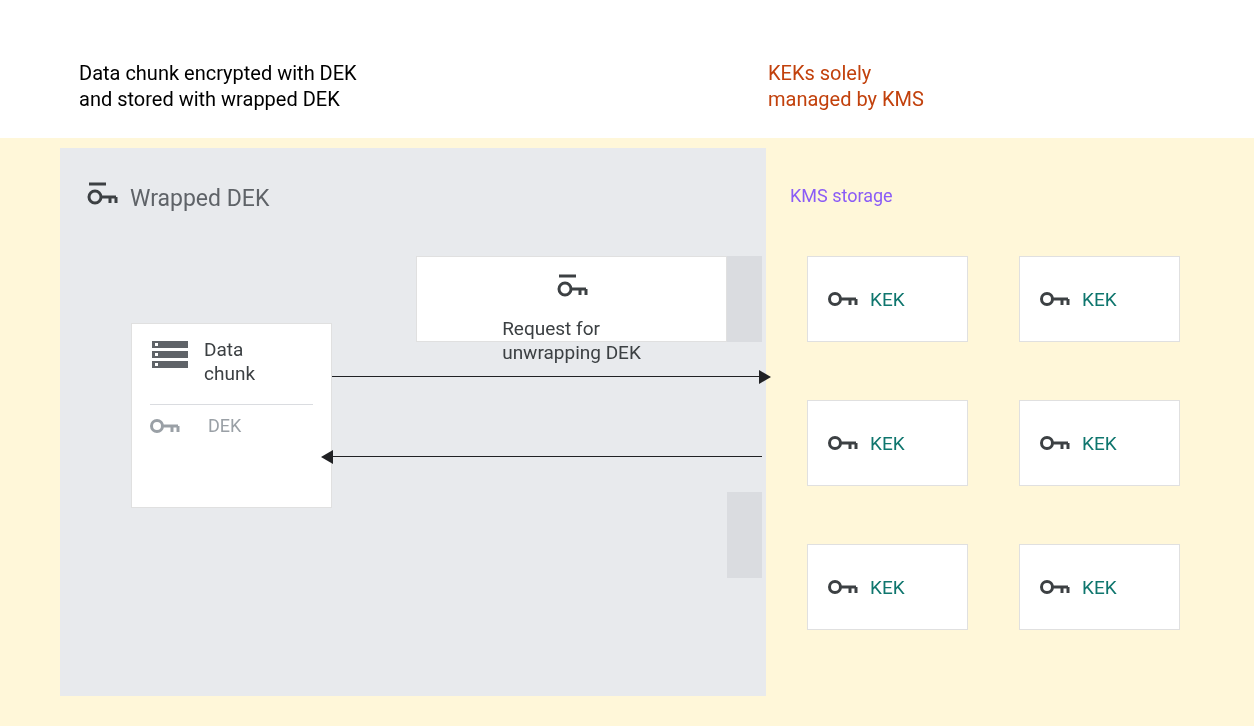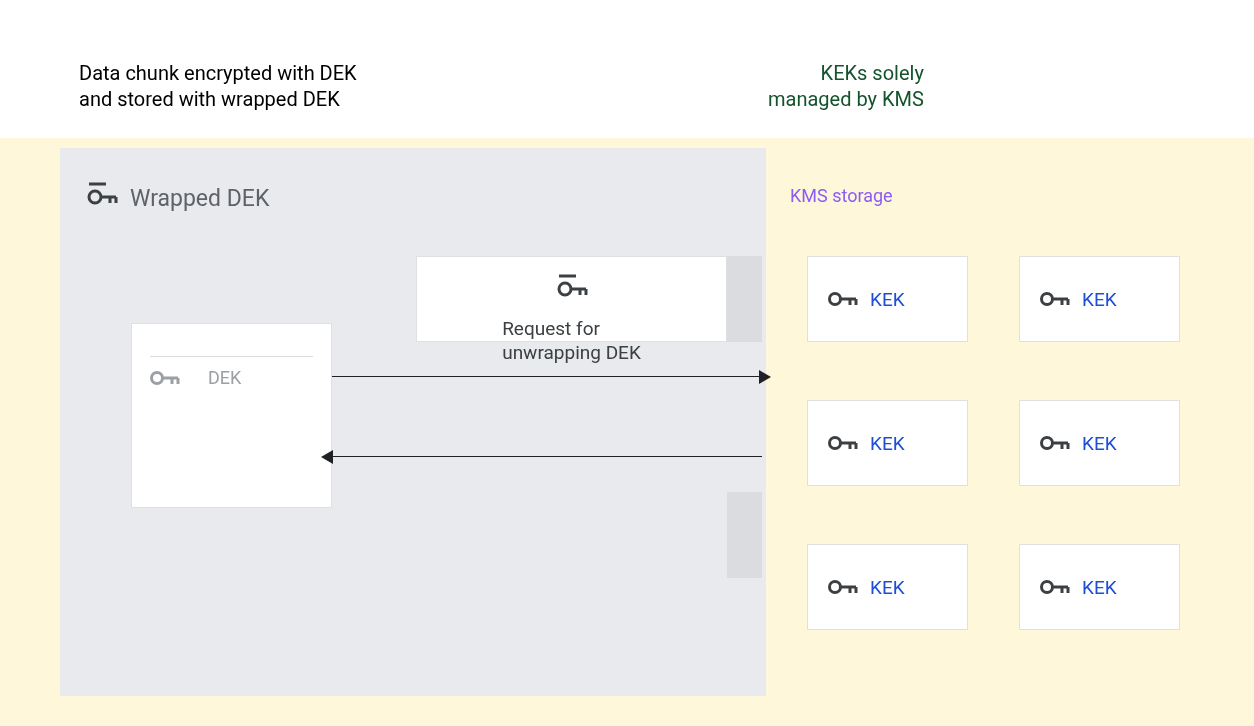--- a/index.html
+++ b/index.html
@@ -8,21 +8,21 @@
     font-family: Roboto, "Helvetica Neue", Arial, sans-serif;
     background: #fff;
   }
   .canvas {
     position: relative;
     width: 1254px; height: 726px;
     background: #fff;
   }
   
   .heading-left  { position:absolute; left:79px;  top:60px; font-size:20px; line-height:26px; color:#000000; }
-  .heading-right { position:absolute; left:768px; top:60px; font-size:20px; line-height:26px; color:#14532d;text-align:right; }
+  .heading-right { position:absolute; left:768px; top:60px; font-size:20px; line-height:26px; color:#c2410c; }
   
   .bg-beige {
     position:absolute; left:0; top:138px; width:1254px; height:588px;
     background:#fff7d9;
   }
   .bg-purple {
     position:absolute; left:60px; top:148px; width:706px; height:548px;
     background:#e8eaed;
   }
   
@@ -43,21 +43,21 @@
   .card-flow { width:311px; height:86px; padding:16px 18px; display:flex; align-items:center; gap:18px;flex-direction:column; }
   .card-req { left:416px; top:256px; }
   .card-ret { left:416px; top:492px; }
   .flow-text { font-size:19px; color:#3c4043; line-height:24px; }
   
   .tab { position:absolute; width:35px; background:#dadce0; }
   .tab-top    { left:727px; top:256px; height:86px; }
   .tab-bottom { left:727px; top:492px; height:86px; }
   
   .card-kek { width:161px; height:86px; display:flex; align-items:center; gap:12px; padding:0 0 0 20px; }
-  .kek-text { font-size:19px; color:#1d4ed8; }
+  .kek-text { font-size:19px; color:#0f766e; }
   .kek-11 { left:807px;  top:256px; }
   .kek-12 { left:1019px; top:256px; }
   .kek-21 { left:807px;  top:400px; }
   .kek-22 { left:1019px; top:400px; }
   .kek-31 { left:807px;  top:544px; }
   .kek-32 { left:1019px; top:544px; }
   
   .arrow-line {
     position:absolute; height:0; border-top:1.5px solid #202124;
   }
@@ -98,20 +98,36 @@
       <circle cx="9" cy="16" r="6" fill="none" stroke="#3c4043" stroke-width="3"></circle>
       <line x1="15" y1="16" x2="30" y2="16" stroke="#3c4043" stroke-width="3"></line>
       <line x1="24" y1="16" x2="24" y2="22" stroke="#3c4043" stroke-width="3"></line>
       <line x1="30" y1="16" x2="30" y2="22" stroke="#3c4043" stroke-width="3"></line>
     </svg>
   </span>
   <div class="label-wrapped-dek">Wrapped DEK</div>
   <div class="label-kms">KMS storage</div>
 
   <div class="card card-data">
+    <div class="data-top">
+      <span class="icon-key">
+        <svg width="40" height="34" viewBox="0 0 40 34">
+          <rect x="2" y="3" width="36" height="7" fill="#5f6368"></rect>
+          <rect x="2" y="13" width="36" height="7" fill="#5f6368"></rect>
+          <rect x="2" y="23" width="36" height="7" fill="#5f6368"></rect>
+          <rect x="5" y="5" width="3" height="3" fill="#fff"></rect>
+          <rect x="5" y="15" width="3" height="3" fill="#fff"></rect>
+          <rect x="5" y="25" width="3" height="3" fill="#fff"></rect>
+        </svg>
+      </span>
+      <div class="dc-text-main">
+        <span>Data</span><br>
+        <span>chunk</span>
+      </div>
+    </div>
     <hr class="divider">
     <div class="data-bottom">
       <span class="icon-key">
         <svg width="30" height="18" viewBox="0 0 30 18">
           <circle cx="7" cy="9" r="5.5" fill="none" stroke="#9aa0a6" stroke-width="3"></circle>
           <line x1="12" y1="9" x2="28" y2="9" stroke="#9aa0a6" stroke-width="3"></line>
           <line x1="22" y1="9" x2="22" y2="15" stroke="#9aa0a6" stroke-width="3"></line>
           <line x1="28" y1="9" x2="28" y2="15" stroke="#9aa0a6" stroke-width="3"></line>
         </svg>
       </span>

